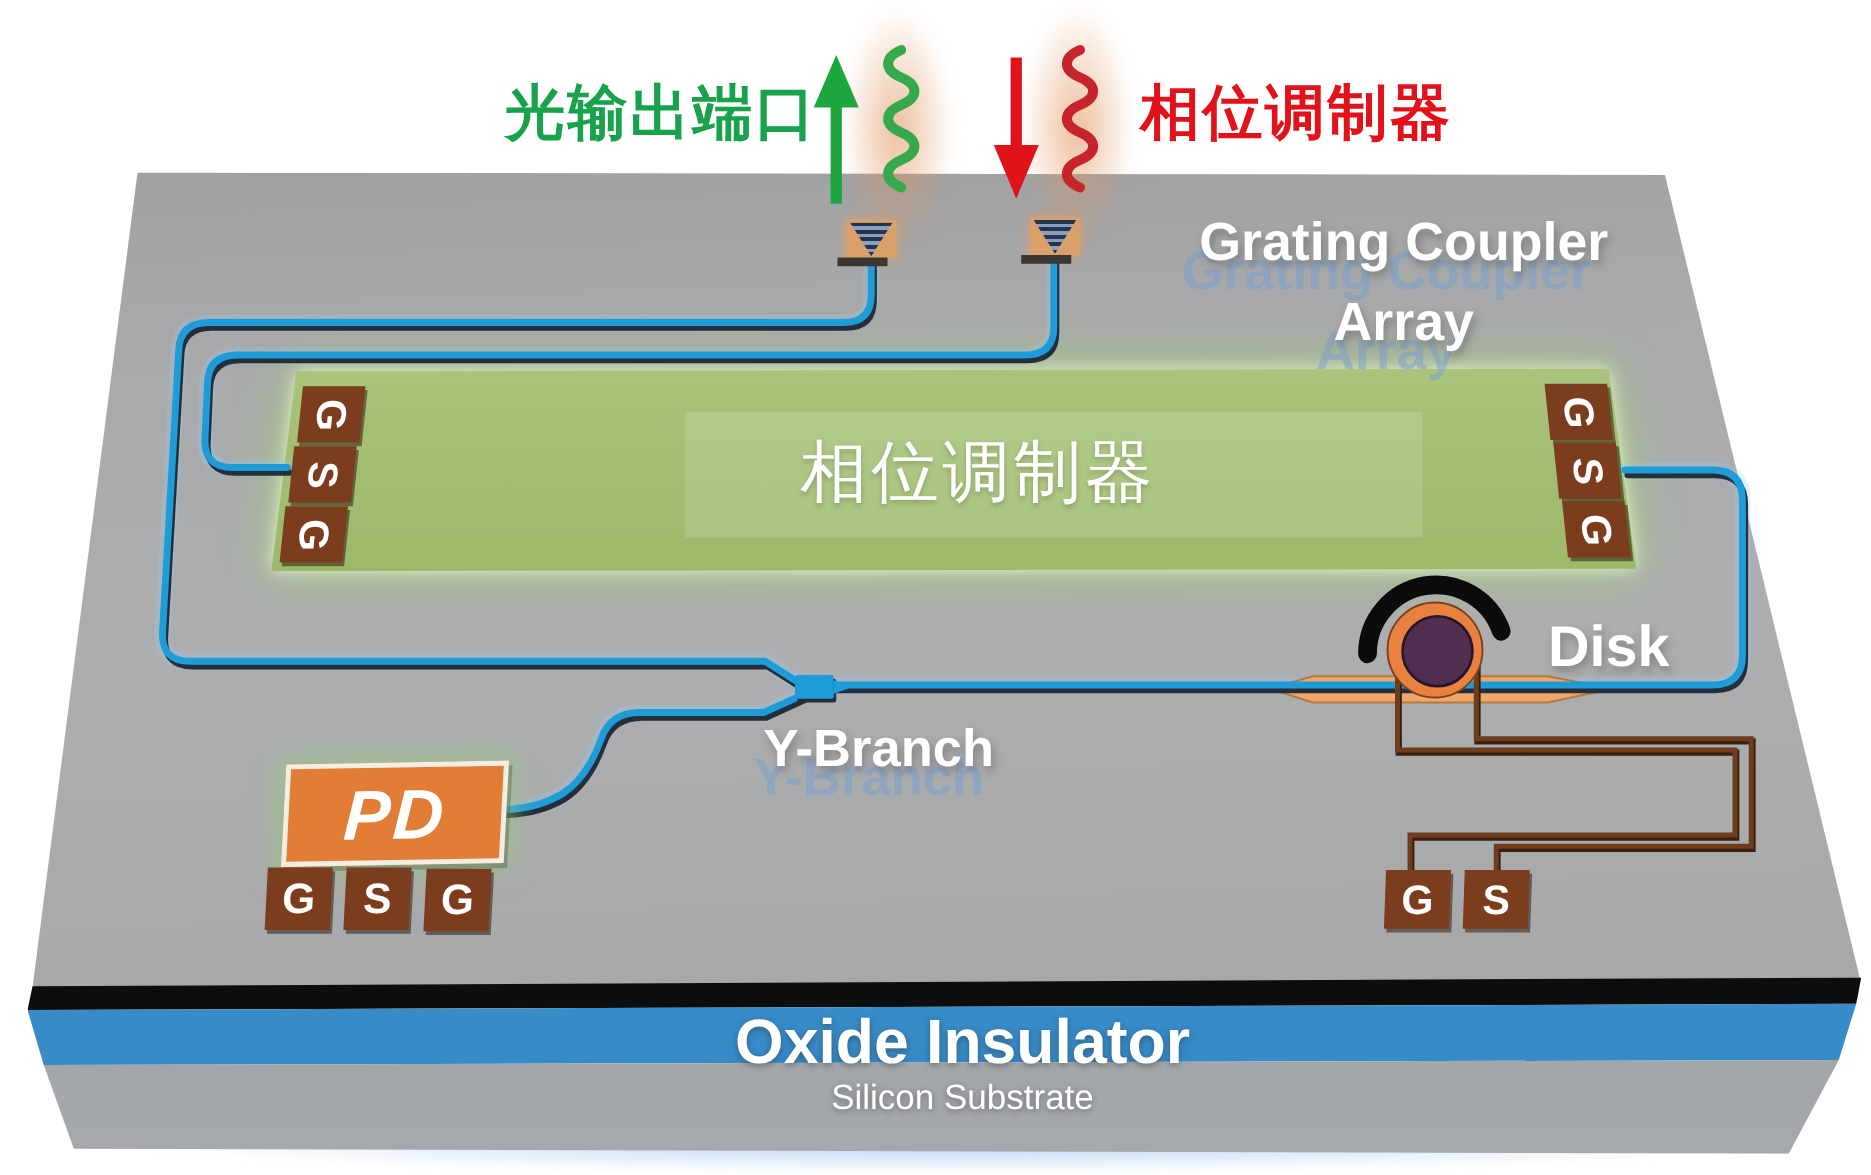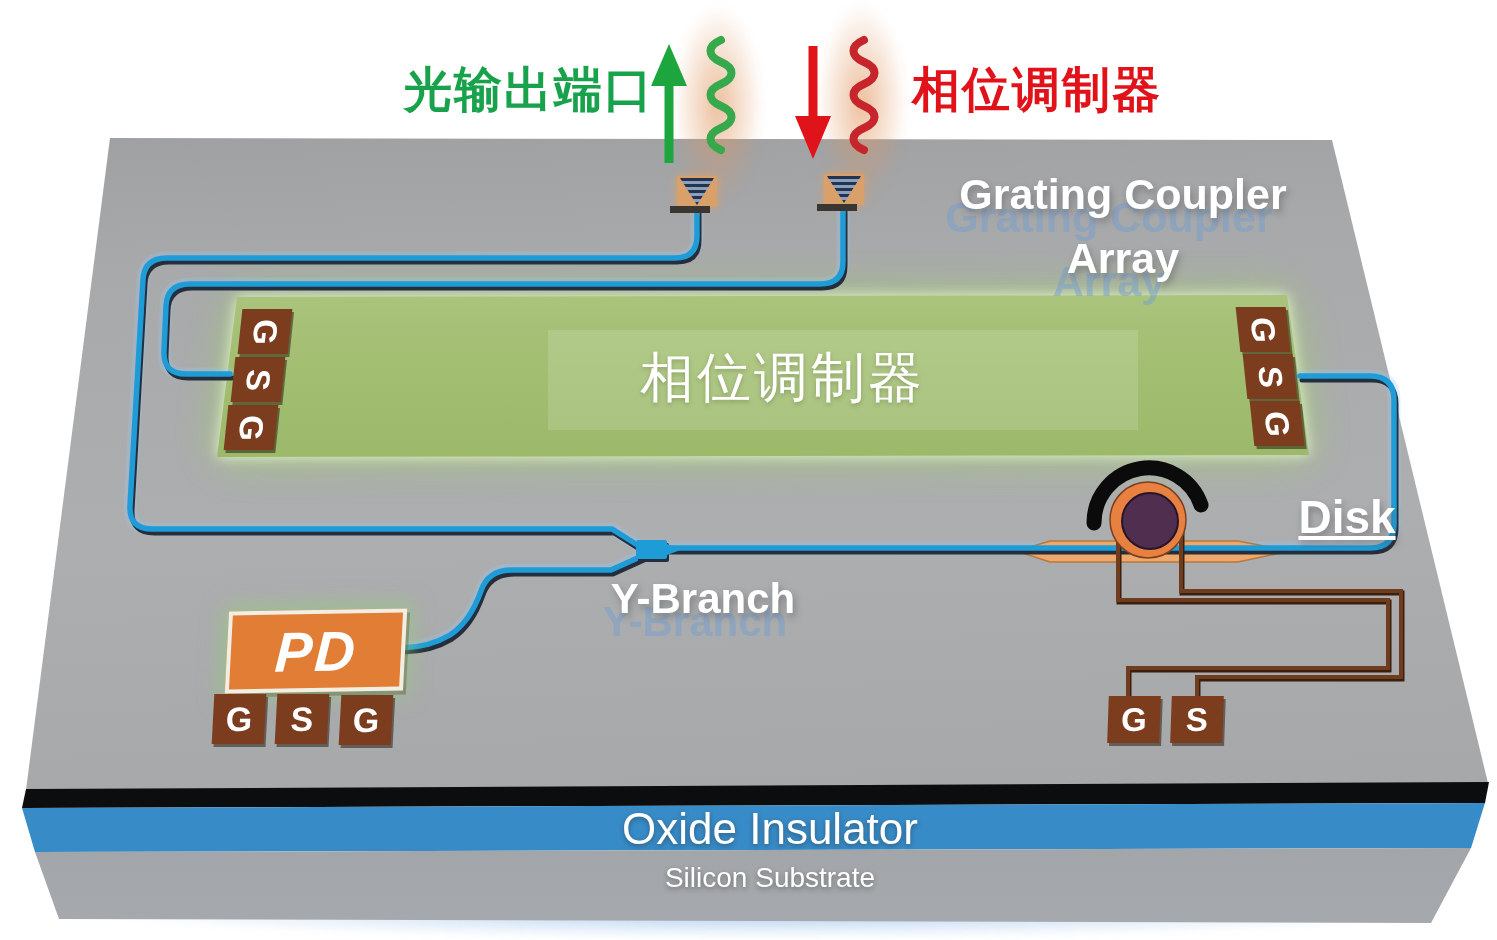--- a/index.html
+++ b/index.html
@@ -14,21 +14,21 @@
     background:radial-gradient(ellipse at 50% 35%,rgba(125,175,228,.55),rgba(125,175,228,0) 72%);
     filter:blur(3px);}
   .band{position:absolute;inset:0;}
   .band-black{clip-path:polygon(26px 789px,1489px 782px,1485px 803px,22px 808px);background:#0c0d0e;}
   .band-oxide{clip-path:polygon(22px 808px,1485px 803px,1471px 848px,35px 852px);
     background:linear-gradient(180deg,#51a3da 0%,#3e96d3 45%,#3588c4 100%);}
   .band-sub{clip-path:polygon(35px 852px,1471px 848px,1431px 923px,59px 919px);
     background:linear-gradient(180deg,#8d8f92 0%,#96989b 55%,#a6a9ad 100%);}
   .band-label{position:absolute;left:400px;width:740px;text-align:center;color:#fff;
     text-shadow:0 2px 5px rgba(40,40,40,.45);}
-  .lbl-oxide{top:804px;font-size:44px;font-weight:normal;text-align:center;}
+  .lbl-oxide{top:804px;font-size:50px;font-weight:bold;text-align:center;}
   .lbl-sub{top:862px;font-size:28px;font-weight:normal;}
 
   
   .mod-wrap{position:absolute;left:213px;top:292px;width:1100px;height:170px;
     filter:drop-shadow(0 0 7px rgba(235,248,215,.95)) drop-shadow(0 0 22px rgba(160,210,100,.7));}
   .modulator{position:absolute;inset:0;
     clip-path:polygon(24px 5px,1074px 3px,1096px 163px,4px 165px);
     background:linear-gradient(180deg,#aac47c 0%,#a2be71 45%,#9cb96a 100%);
     box-shadow:inset 0 3px 0 rgba(240,248,225,.85),inset 0 -4px 0 rgba(25,30,10,.55);}
   .mod-band{position:absolute;left:335px;top:38px;width:590px;height:100px;
@@ -72,21 +72,21 @@
   .lbl{position:absolute;color:#fff;font-weight:bold;text-align:center;
     text-shadow:2px 4px 7px rgba(75,75,75,.45);}
   .ghost{position:absolute;font-weight:bold;text-align:center;color:rgba(118,158,205,.5);
     text-shadow:none;}
   .lbl-grating1{left:898px;top:170px;width:450px;font-size:43px;}
   .lbl-grating2{left:898px;top:234px;width:450px;font-size:43px;}
   .g-grating1{left:884px;top:193px;width:450px;font-size:43px;}
   .g-grating2{left:884px;top:257px;width:450px;font-size:43px;}
   .lbl-ybranch{left:558px;top:575px;width:290px;font-size:42px;}
   .g-ybranch{left:550px;top:598px;width:290px;font-size:42px;}
-  .lbl-disk{left:1272px;top:490px;width:150px;font-size:46px;text-decoration:underline;}
+  .lbl-disk{left:1212px;top:490px;width:150px;font-size:46px;}
   .port{position:absolute;top:58px;font-size:48px;font-weight:bold;letter-spacing:2px;
     font-family:"Liberation Serif","DejaVu Serif",serif;}
   .port-out{left:404px;color:#18a24b;}
   .port-in{left:912px;color:#e2121a;}
 
   svg{position:absolute;inset:0;}
   .wg-halo{fill:none;stroke:rgba(150,200,240,.28);stroke-width:13;stroke-linecap:round;}
   .wg-shadow{fill:none;stroke:#252e3a;stroke-width:5;stroke-linecap:round;}
   .wg{fill:none;stroke:#1e9cd8;stroke-width:5.5;stroke-linecap:round;}
   .wire-sh{fill:none;stroke:#3a1f0e;stroke-width:5;}

